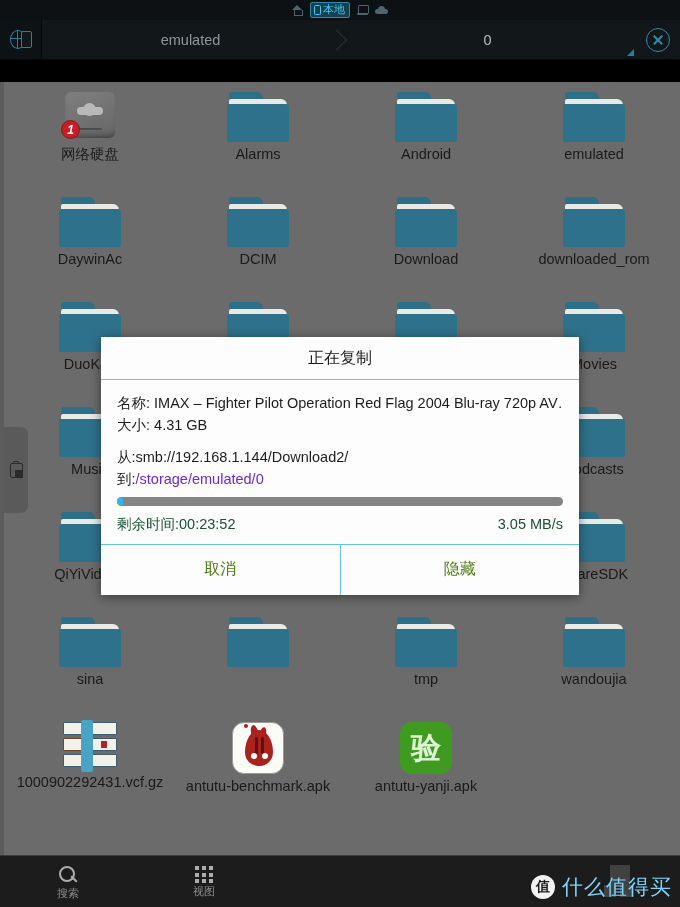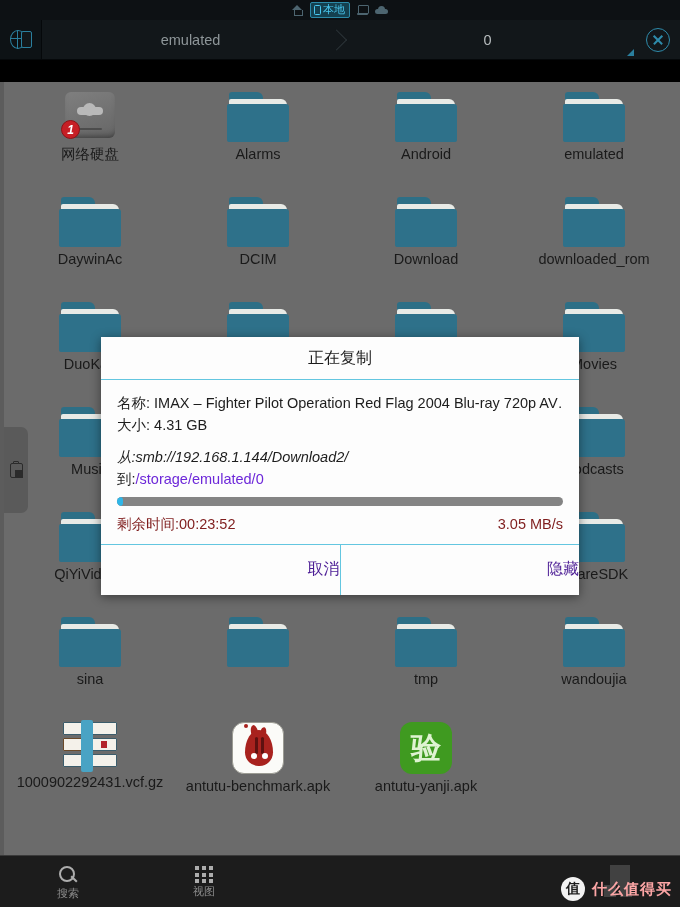--- a/index.html
+++ b/index.html
@@ -170,31 +170,31 @@
   .dialog {
     position:absolute; left:101px; top:337px; width:478px;
     background:#fdfdfd; box-shadow: 0 2px 10px rgba(0,0,0,.45);
   }
   .dlg-title {
     text-align:center; font-size:16px; color:#1c1c1c; padding:11px 0 10px;
     border-bottom:1px solid #63c6e0;
   }
   .dlg-body { padding: 12px 16px 10px; }
   .dlg-row { font-size:14.5px; color:#1d1d1d; line-height:22px; white-space:nowrap; overflow:hidden; }
-  .dlg-row.gap { margin-top:10px;font-style:italic; }
+  .dlg-row.gap { margin-top:10px; }
   .dlg-row .link { color:#6d28d9; }
   .prog-head { display:flex; justify-content:space-between; align-items:baseline;
                margin-top:12px; font-size:14.5px; color:#1d1d1d; }
   .track { margin-top:7px; height:9px; border-radius:5px; background:#848484; position:relative; overflow:hidden; }
   .track .fill { position:absolute; left:0; top:0; bottom:0; width:1%; min-width:6px; background:#2fb6e8; border-radius:5px; }
   .prog-foot { display:flex; justify-content:space-between; align-items:baseline;
-               margin-top:9px; font-size:14.5px; color:#7f1d1d;gap:8px; }
+               margin-top:9px; font-size:14.5px; color:#14532d;gap:8px; }
   .dlg-actions { display:flex; border-top:1px solid #63c6e0; }
   .dlg-actions .btn {
-    flex:1; text-align:right; padding:14px 0 15px; font-size:16px; color:#4c1d95;
+    flex:1; text-align:center; padding:14px 0 15px; font-size:16px; color:#4d7c0f;
   }
   .dlg-actions .btn + .btn { border-left:1px solid #63c6e0; }
 
   
   .bottomnav {
     position:absolute; left:0; right:0; bottom:0; height:52px; background:#1c1c1c;
     border-top:1px solid #3a3a3a; display:flex; align-items:center;
   }
   .navitem { width:136px; display:flex; flex-direction:column; align-items:center; gap:3px; }
   .navitem .nl { color:#8d8d8d; font-size:11px; line-height:11px; }
@@ -219,21 +219,21 @@
     position:absolute; right:34px; bottom:-2px; width:34px; height:40px; opacity:.16;
   }
   .watermark .wmark i{position:absolute;background:#fff;}
   .watermark .wmark i:nth-child(1){left:6px;top:2px;width:20px;height:20px;}
   .watermark .wmark i:nth-child(2){left:0;top:22px;width:12px;height:12px;}
   .watermark .wmark i:nth-child(3){left:16px;top:22px;width:12px;height:12px;}
   .wm-logo {
     width:24px;height:24px;border-radius:50%;background:#f2f2f2;color:#1c1c1c;
     display:flex;align-items:center;justify-content:center;font-size:14px;font-weight:bold; z-index:2;
   }
-  .wm-text { color:#fca5a5; font-size:15px; font-weight:bold; letter-spacing:1px; z-index:2; }
+  .wm-text { color:#7dd3fc; font-size:21px; font-weight:normal; letter-spacing:1px; z-index:2; }
 </style>
 </head>
 <body>
 
 <div id="root">
 
 
   <div class="tabstrip">
     <span class="ti">
         <span class="home-ico"></span>

